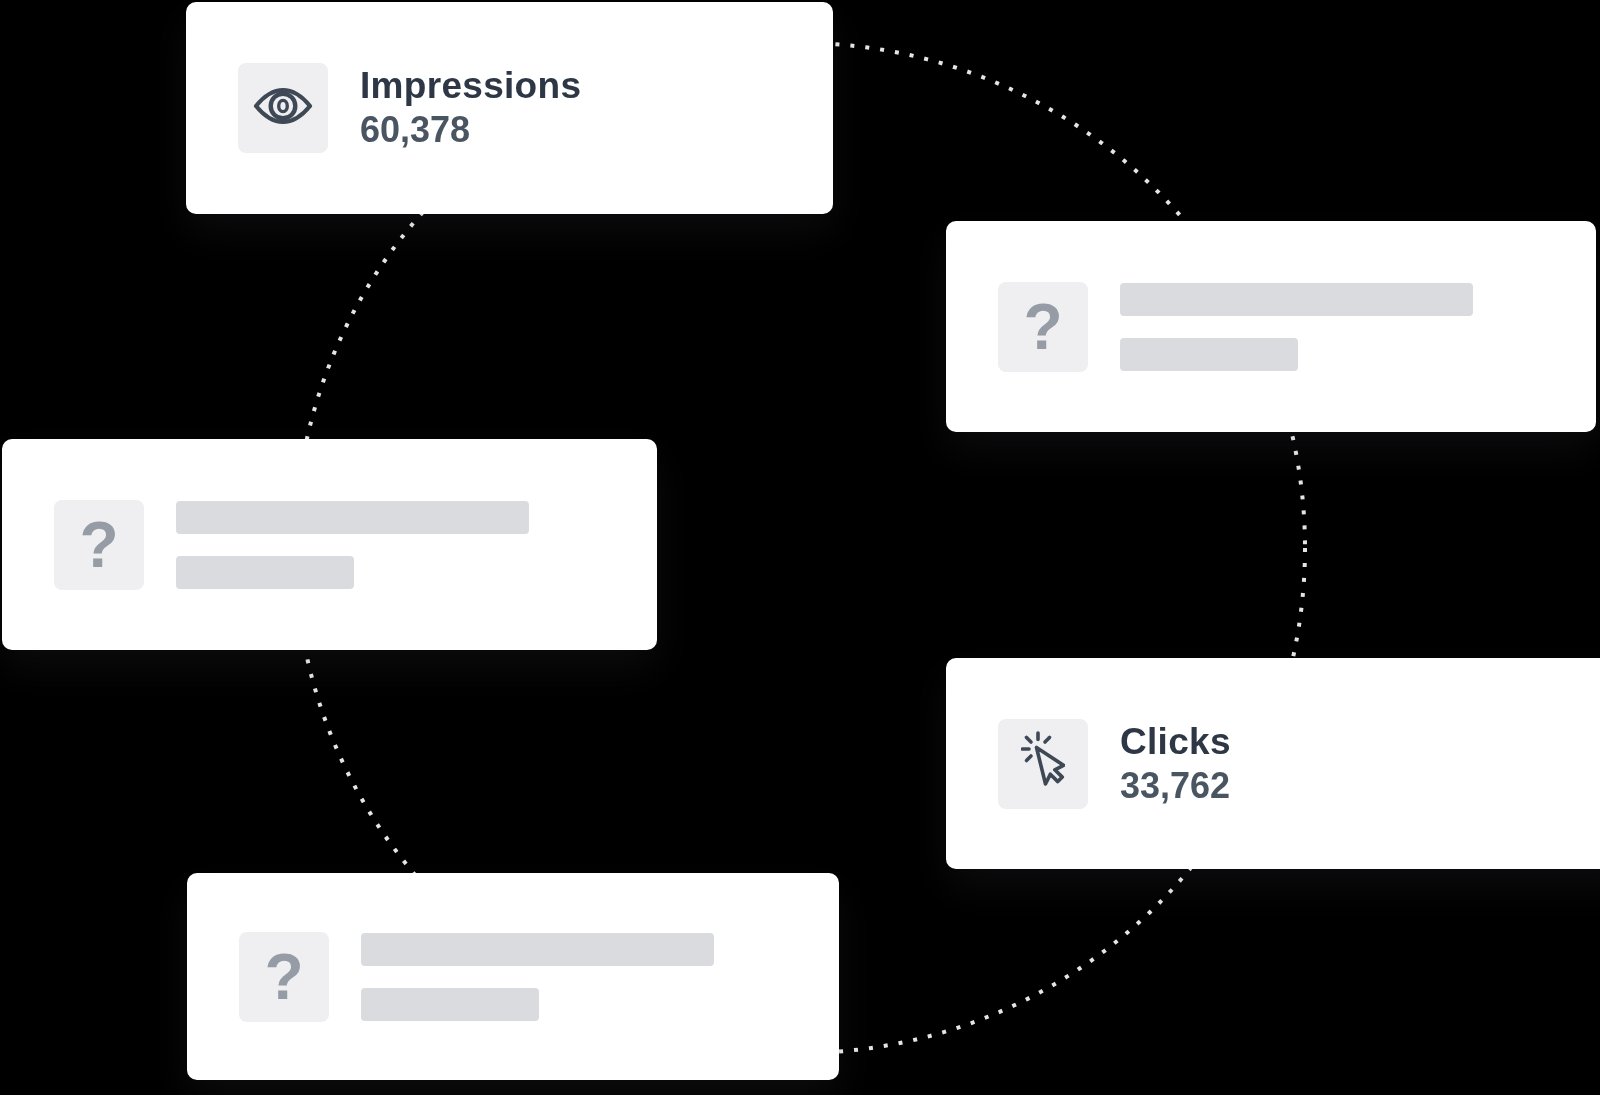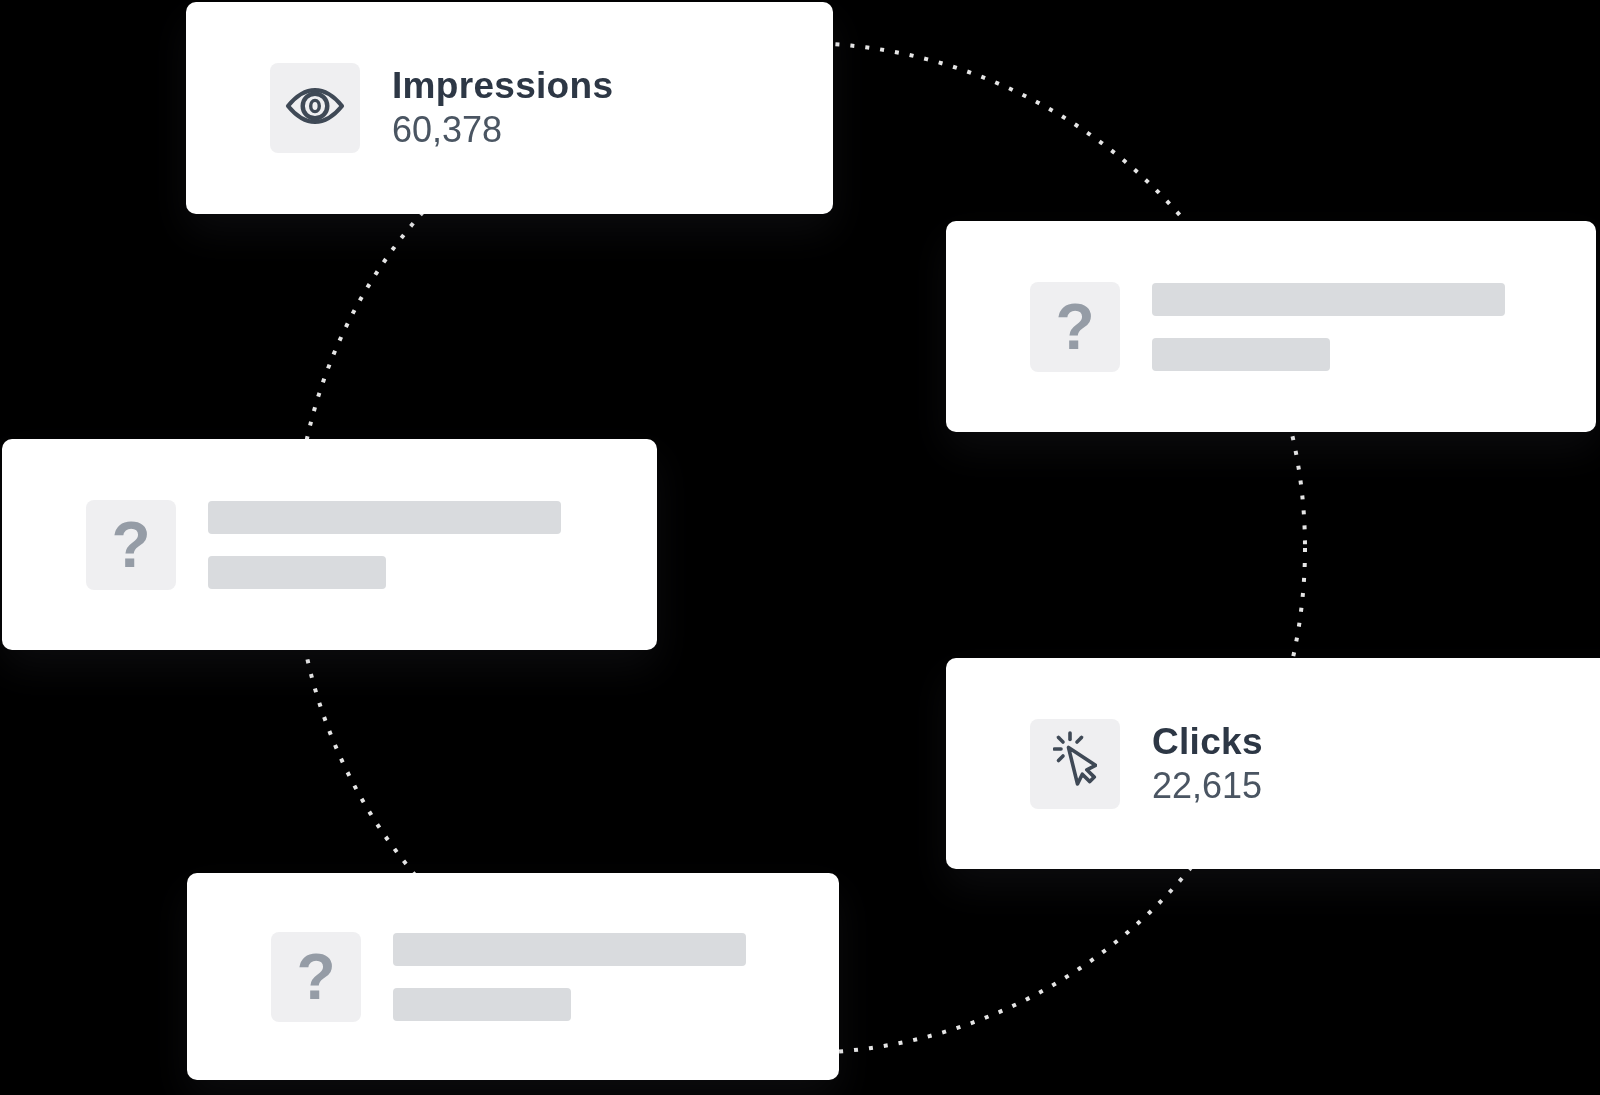--- a/index.html
+++ b/index.html
@@ -18,21 +18,21 @@
     width: 1600px; height: 1095px;
     z-index: 0;
   }
   .card {
     position: absolute;
     background: #ffffff;
     border-radius: 10px;
     box-shadow: 0 18px 40px rgba(120,120,140,0.10);
     display: flex;
     align-items: center;
-    padding-left: 84px;
+    padding-left: 52px;
     z-index: 1;
   }
   .card-impressions { left: 186px; top: 2px;   width: 647px; height: 212px; }
   .card-q-top-right { left: 946px; top: 221px; width: 650px; height: 211px; }
   .card-q-left      { left: 2px;   top: 439px; width: 655px; height: 211px; }
   .card-clicks      { left: 946px; top: 658px; width: 697px; height: 211px; }
   .card-q-bottom    { left: 187px; top: 873px; width: 652px; height: 207px; }
 
   .icon-box {
     width: 90px; height: 90px;
@@ -57,21 +57,21 @@
   }
   .metric-title {
     font-size: 37px;
     font-weight: bold;
     color: #2d3745;
     line-height: 44px;
     letter-spacing: 0.3px;
   }
   .metric-value {
     font-size: 36px;
-    font-weight: normal;
+    font-weight: bold;
     color: #4a5562;
     line-height: 44px;
   }
   .bars-col {
     margin-left: 32px;
     display: flex;
     flex-direction: column;
   }
   .bar {
     height: 33px;
@@ -138,21 +138,21 @@
             <path d="M1.5 18 L8 18"></path>
             <path d="M5.5 29.5 L10 25"></path>
             <path d="M28.5 6.5 L24 11"></path>
             <path d="M15.5 16.5 L24.5 53 L29.3 43.2 L36.8 50.6 L41.3 46.1 L33.8 38.8 L42.5 34.3 Z"></path>
           </g>
         </svg>
       </span>
     </div>
     <div class="text-col">
       <div class="metric-title">Clicks</div>
-      <div class="metric-value">22,615</div>
+      <div class="metric-value">33,762</div>
     </div>
   </div>
 
   <div class="card card-q-bottom">
     <div class="icon-box">
       <span class="q-glyph">?</span>
     </div>
     <div class="bars-col">
       <div class="bar bar-long"></div>
       <div class="bar bar-short"></div>

